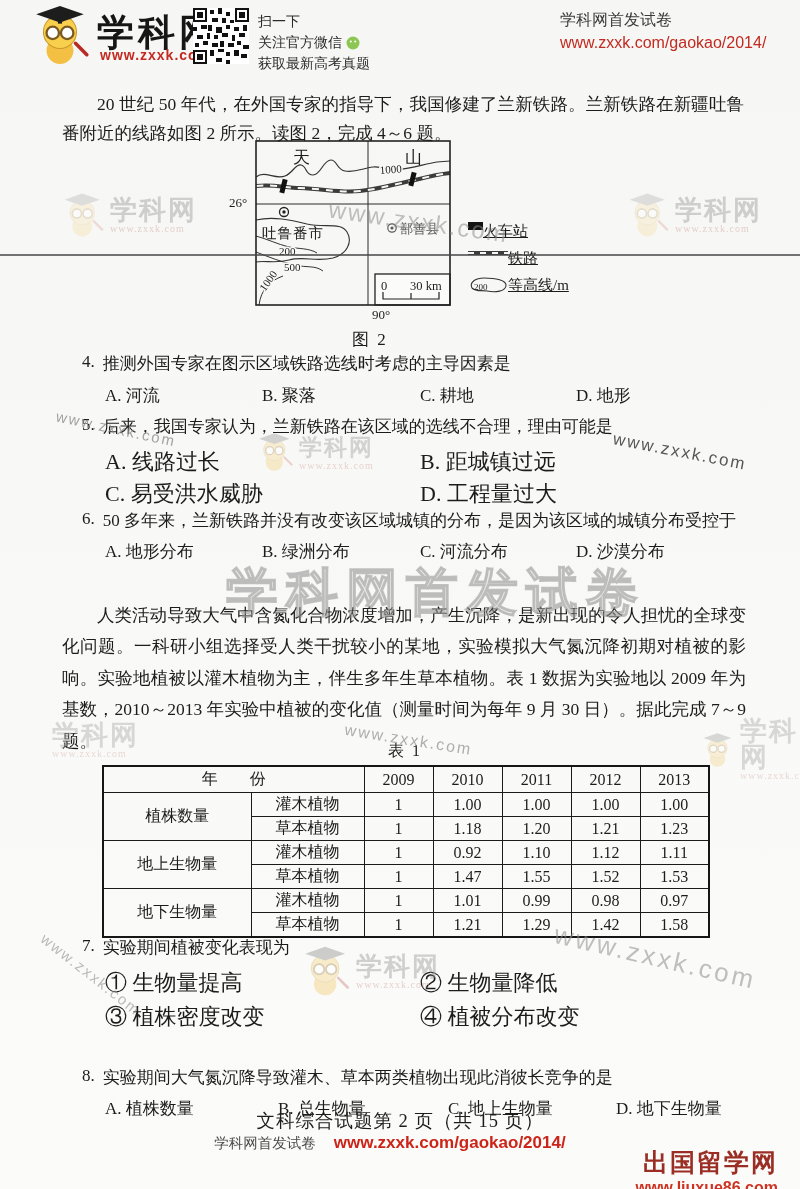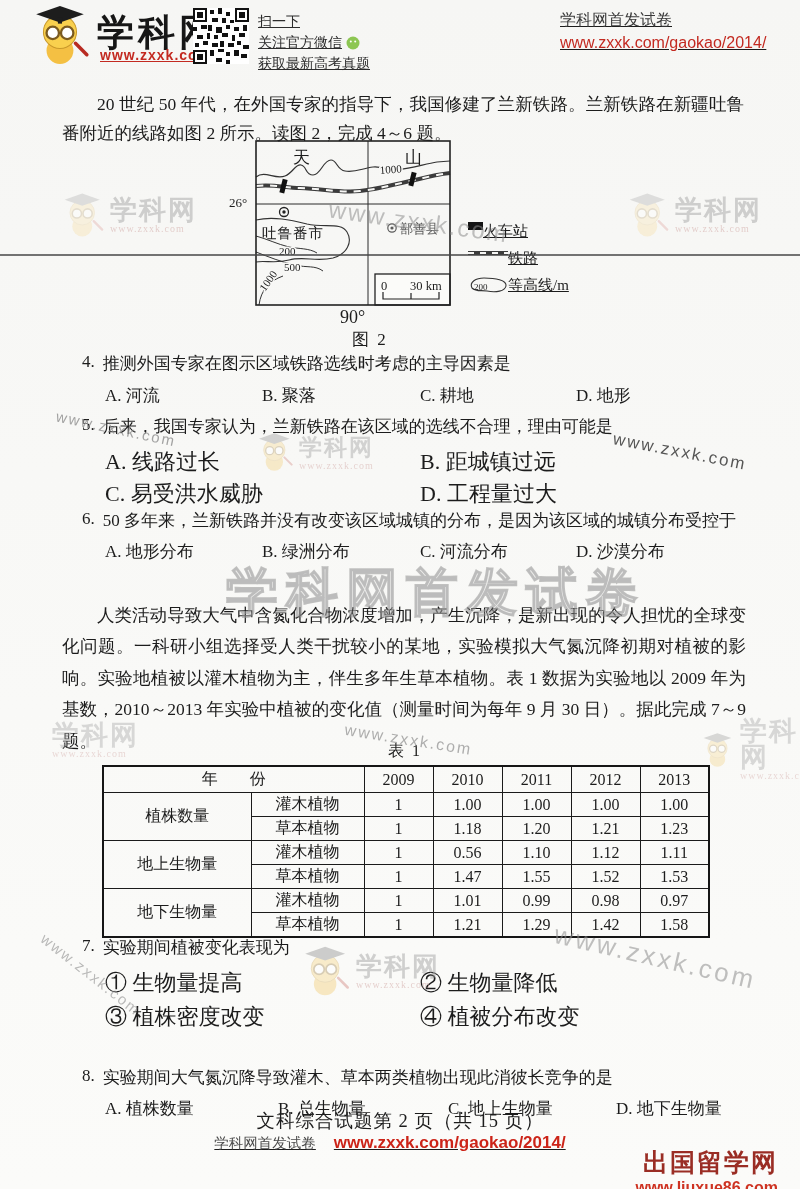--- a/index.html
+++ b/index.html
@@ -1,20 +1,20 @@
 <!DOCTYPE html>
 <html><head>
 <meta charset="utf-8">
 <style>
   html,body{margin:0;padding:0;background:#e8e8e6;}
   .page{position:relative;width:800px;height:1189px;margin:0 auto;
         background:linear-gradient(#f6f6f4,#fbfbf9);overflow:hidden;
         font-family:"Liberation Serif","DejaVu Serif",serif;color:#1c1c1c;}
   .abs{position:absolute;}
-  .sans{font-family:"Liberation Sans","DejaVu Sans",sans-serif;text-decoration:underline;}
+  .sans{font-family:"Liberation Sans","DejaVu Sans",sans-serif;}
 
   
   .brand-name{left:97px;top:8px;font-size:37px;font-weight:bold;letter-spacing:4px;color:#161616;
               font-family:"Liberation Sans","DejaVu Sans",sans-serif;}
   .brand-url{left:100px;top:47px;font-size:14px;font-weight:bold;color:#c32a21;letter-spacing:1px;}
   .qr-block{left:193px;top:8px;}
   .qr-lines{left:258px;top:11px;font-size:14px;line-height:21px;color:#2c2c2c;}
   .qr-lines .row{display:flex;align-items:center;gap:4px;}
   .mast-right{left:560px;top:8px;font-size:16px;line-height:23px;}
   .mast-right .l1{color:#3a3a3a;}
@@ -28,21 +28,21 @@
   .opt-row{display:flex;font-size:17px;white-space:nowrap;}
   .ow1{width:157px;} .ow2{width:158px;} .ow3{width:156px;}
   .qw1{width:173px;} .qw2{width:170px;} .qw3{width:168px;}
   .two-col{display:flex;font-size:22px;white-space:nowrap;}
   .two-col .c1{width:315px;}
 
   
   .map-svg{left:255px;top:140px;}
   svg text{font-family:"Liberation Serif","DejaVu Serif",serif;fill:#1c1c1c;}
   .lat-label{left:229px;top:195px;font-size:13px;}
-  .lon-label{left:340px;top:307px;font-size:18px;}
+  .lon-label{left:372px;top:307px;font-size:13px;}
   .fig-caption{left:352px;top:328px;font-size:17px;letter-spacing:2px;}
   .legend{left:468px;top:222px;}
   .legend .lrow{display:flex;align-items:flex-start;gap:0;height:27px;font-size:15px;text-decoration:underline;}
   .sta-icon{display:inline-block;width:15px;height:8px;background:#141414;}
 
   
   .tbl-caption{left:388px;top:741px;font-size:16px;letter-spacing:2px;}
   table.data{border-collapse:collapse;table-layout:fixed;width:606px;font-size:16px;
              border:2px solid #161616;background:transparent;}
   table.data th,table.data td{border:1px solid #1b1b1b;text-align:center;padding:0;
@@ -285,21 +285,21 @@
       <td>1</td>
       <td>1.18</td>
       <td>1.20</td>
       <td>1.21</td>
       <td>1.23</td>
     </tr>
     <tr>
       <td rowspan="2">地上生物量</td>
       <td>灌木植物</td>
       <td>1</td>
-      <td>0.56</td>
+      <td>0.92</td>
       <td>1.10</td>
       <td>1.12</td>
       <td>1.11</td>
     </tr>
     <tr>
       <td>草本植物</td>
       <td>1</td>
       <td>1.47</td>
       <td>1.55</td>
       <td>1.52</td>

